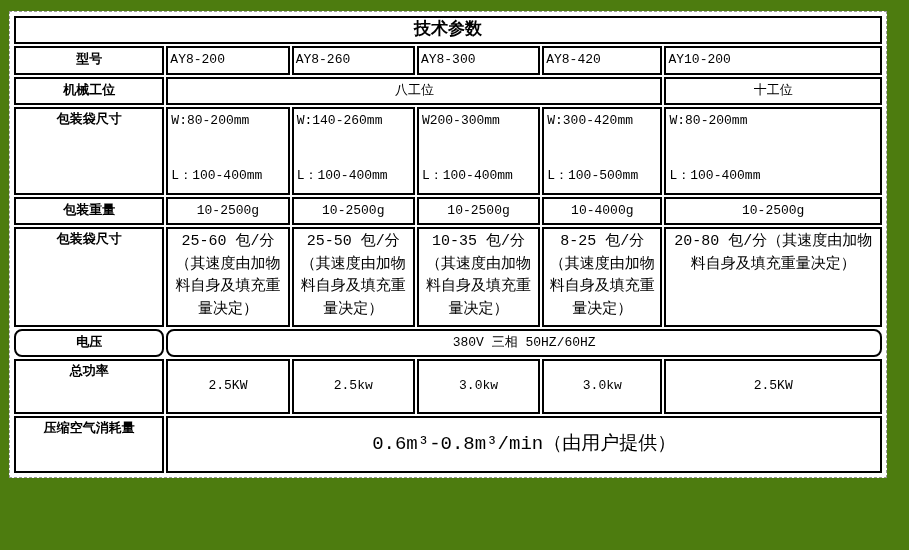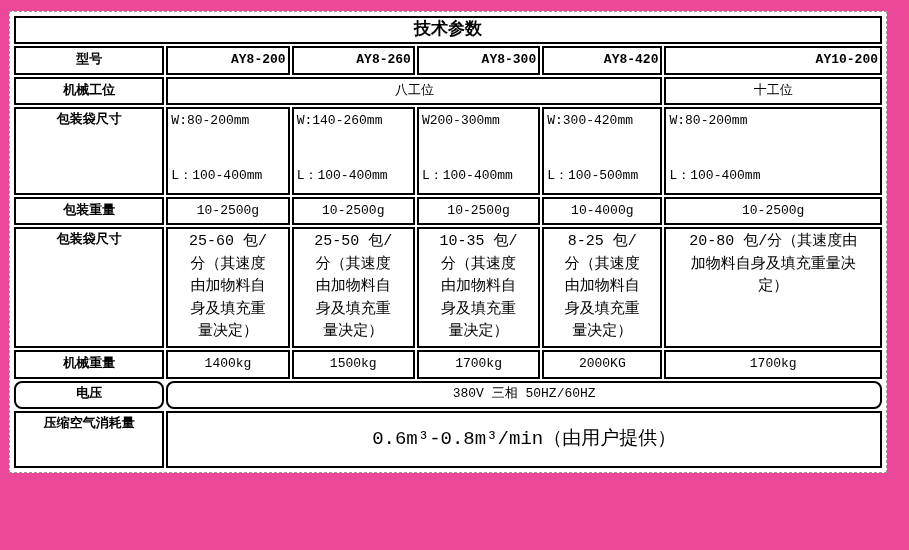--- a/index.html
+++ b/index.html
@@ -2,21 +2,21 @@
 <html><head>
 <meta charset="utf-8">
 <style>
   html,body{margin:0;padding:0;background:#ffffff;}
   body{
     width:909px;height:550px;
     font-family:"Liberation Mono","DejaVu Sans Mono",monospace;
     color:#000;
     -webkit-font-smoothing:antialiased;
   }
-  .page{position:relative;width:909px;height:550px;overflow:hidden;background:#ec4899;}
+  .page{position:relative;width:909px;height:550px;overflow:hidden;background:#4d7c0f;}
   .boundary{
     position:absolute;left:9px;top:11px;
     border:1px dashed #9b9b9b;
     padding:2px;
     background:#fff;
   }
   table.spec{
     border-collapse:separate;
     border-spacing:2px;
     table-layout:fixed;
@@ -26,34 +26,34 @@
     border:2px solid #000;
     overflow:hidden;
     padding:0 2px;
     vertical-align:middle;
     font-size:13px;
     line-height:1.3;
     background:#fff;
   }
   td.title{font-weight:bold;text-align:center;height:24px;font-size:17px;}
   td.lbl{font-weight:bold;text-align:center;}
-  td.model{font-weight:bold;text-align:right;}
+  td.model{font-weight:normal;text-align:left;}
   td.val{text-align:center;}
   td.vtop{vertical-align:top;padding-top:3px;text-align:center;}
   td.dim{
     vertical-align:top;text-align:left;
     font-size:13px;padding:4px 1px 2px 3px;
   }
   .dim-inner{
     display:flex;flex-direction:column;justify-content:space-between;
     height:72px;
   }
   td.speed{
     vertical-align:top;text-align:center;
-    font-size:15px;line-height:1.5;padding:2px 17px;
+    font-size:15px;line-height:1.5;padding:2px 2px;
   }
   td.air-val{font-size:19px;text-align:center;}
   
   .r-title td{height:24px;}
   .r-header td{height:25px;}
   .r-station td{height:24px;}
   .r-bagtype td{height:22px;}
   .r-dim td{height:78px;}
   .r-wt td{height:24px;}
   .r-speed td{height:92px;}
@@ -143,34 +143,34 @@
 
       <tr class="r-speed">
         <td class="lbl vtop">包装袋尺寸</td>
         <td class="speed">25-60 包/分（其速度由加物料自身及填充重量决定）</td>
         <td class="speed">25-50 包/分（其速度由加物料自身及填充重量决定）</td>
         <td class="speed">10-35 包/分（其速度由加物料自身及填充重量决定）</td>
         <td class="speed">8-25 包/分（其速度由加物料自身及填充重量决定）</td>
         <td class="speed">20-80 包/分（其速度由加物料自身及填充重量决定）</td>
       </tr>
 
-      <tr class="r-mwt">
-        <td class="lbl">机械重量</td>
-        <td class="val">1400kg</td>
-        <td class="val">1500kg</td>
-        <td class="val">1700kg</td>
-        <td class="val">2000KG</td>
-        <td class="val">1700kg</td>
-      </tr>
 
       <tr class="r-volt">
         <td class="lbl">电压</td>
         <td class="val" colspan="5">380V 三相 50HZ/60HZ</td>
       </tr>
 
+      <tr class="r-pow">
+        <td class="lbl vtop">总功率</td>
+        <td class="val">2.5KW</td>
+        <td class="val">2.5kw</td>
+        <td class="val">3.0kw</td>
+        <td class="val">3.0kw</td>
+        <td class="val">2.5KW</td>
+      </tr>
 
       <tr class="r-air">
         <td class="lbl vtop">压缩空气消耗量</td>
         <td class="air-val" colspan="5">0.6m³-0.8m³/min（由用户提供）</td>
       </tr>
 
     </tbody>
       </table>
   </div>
 </div>

